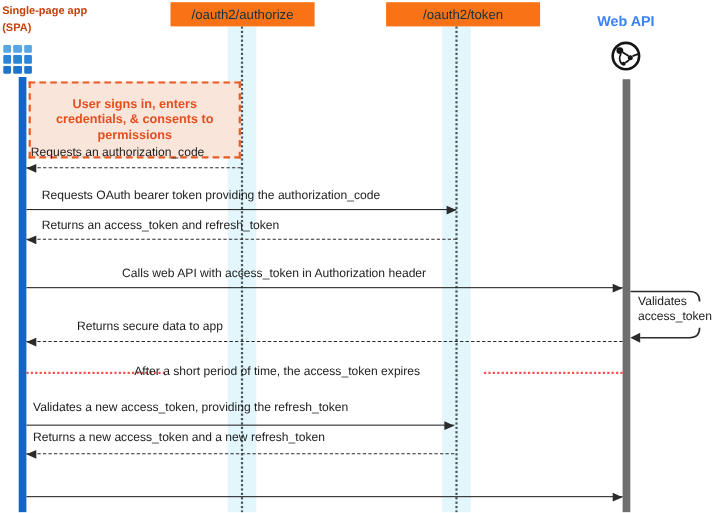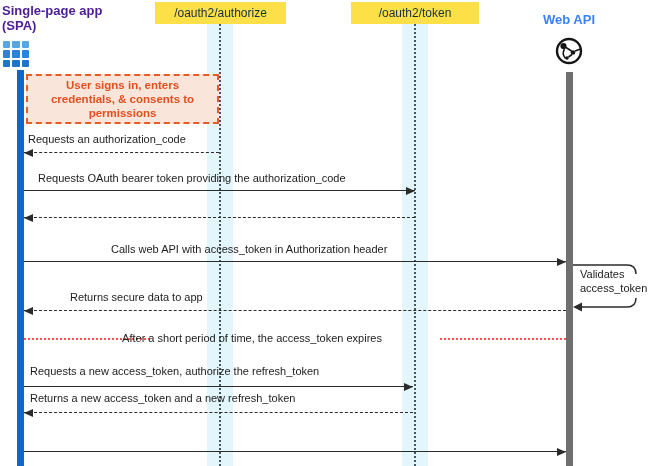--- a/index.html
+++ b/index.html
@@ -14,37 +14,37 @@
   .band.auth{left:207px;}
   .band.token{left:402px;}
   .lifeline-dotted{position:absolute;top:24px;height:442px;width:0;border-left:2px dotted #47565e;}
   .lifeline-dotted.auth{left:219px;}
   .lifeline-dotted.token{left:414px;}
   .bar{position:absolute;width:7px;}
   .bar.spa{left:17px;top:70px;height:396px;background:#1266c6;}
   .bar.api{left:566px;top:72px;height:394px;background:#6f6f6f;}
 
   
-  .spa-header{left:2px;top:3px;font-size:13px;font-weight:bold;line-height:15px;color:#4c1d95;white-space:pre-line;}
-  .endpoint-box{top:2px;height:22px;background:#fde047;color:#12303f;font-size:12px;
+  .spa-header{left:2px;top:3px;font-size:10px;font-weight:bold;line-height:15px;color:#c2410c;white-space:pre-line;}
+  .endpoint-box{top:2px;height:22px;background:#f97316;color:#12303f;font-size:12px;
     display:flex;align-items:center;justify-content:center;}
   .endpoint-box.auth{left:155px;width:131px;}
-  .endpoint-box.token{left:351px;width:128px;}
+  .endpoint-box.token{left:351px;width:140px;}
   .api-header{left:538px;top:12px;width:62px;text-align:center;font-size:13px;font-weight:bold;color:#3b82f6;}
 
   
   .grid-icon{left:3px;top:41px;width:26px;height:26px;display:grid;
     grid-template-columns:repeat(3,1fr);grid-template-rows:repeat(3,1fr);gap:2px;}
   .grid-icon div{border-radius:1px;}
   .grid-icon .r1{background:#59a7e2;}
   .grid-icon .r2{background:#2b84d9;}
   .grid-icon .r3{background:#1e74cb;}
 
   
-  .note{left:26px;top:74px;width:193px;height:50px;box-sizing:border-box;
+  .note{left:26px;top:74px;width:193px;height:70px;box-sizing:border-box;
     background:#fae5db;border:2px dashed #e65c26;color:#e34f1e;
     font-size:11.5px;font-weight:bold;line-height:14px;text-align:center;
     display:flex;align-items:center;justify-content:center;padding:2px 14px;}
 
   
   .msg-label{position:absolute;font-size:11px;color:#1c1c1c;white-space:nowrap;}
   .arrow{position:absolute;height:0;border-top:1.5px solid #2b2b2b;}
   .arrow.dashed{border-top-style:dashed;}
   .head{position:absolute;width:0;height:0;border-top:4px solid transparent;border-bottom:4px solid transparent;}
   .head.right{border-left:9px solid #2b2b2b;}
@@ -106,20 +106,21 @@
   </div>
 
   <div class="msg-label" style="left:28px;top:133px;">Requests an authorization_code</div>
   <div class="arrow dashed" style="left:24px;top:152px;width:195px;"></div>
   <div class="head left" style="left:24px;top:149px;"></div>
 
   <div class="msg-label" style="left:38px;top:172px;">Requests OAuth bearer token providing the authorization_code</div>
   <div class="arrow" style="left:24px;top:190px;width:391px;"></div>
   <div class="head right" style="left:406px;top:187px;"></div>
 
+  <div class="msg-label" style="left:38px;top:199px;">Returns an access_token and refresh_token</div>
   <div class="arrow dashed" style="left:24px;top:217px;width:391px;"></div>
   <div class="head left" style="left:24px;top:214px;"></div>
 
   <div class="msg-label" style="left:68px;top:243px;margin-left:43px;">Calls web API with access_token in Authorization header</div>
   <div class="arrow" style="left:24px;top:261px;width:542px;"></div>
   <div class="head right" style="left:557px;top:258px;"></div>
 
   <svg class="abs loop-svg" width="76" height="56" viewBox="0 0 76 56">
     <path d="M 0 7 L 54 7 Q 63 7 63 16" fill="none" stroke="#2b2b2b" stroke-width="1.5"></path>
     <path d="M 63 40 Q 63 49 54 49 L 9 49" fill="none" stroke="#2b2b2b" stroke-width="1.5"></path>
@@ -128,21 +129,21 @@
   <div class="abs loop-label">Validates access_token</div>
 
   <div class="msg-label" style="left:70px;top:291px;">Returns secure data to app</div>
   <div class="arrow dashed" style="left:24px;top:310px;width:542px;"></div>
   <div class="head left" style="left:24px;top:307px;"></div>
 
   <div class="sep-line" style="left:24px;width:126px;"></div>
   <div class="sep-text">After a short period of time, the access_token expires</div>
   <div class="sep-line" style="left:440px;width:126px;"></div>
 
-  <div class="msg-label" style="left:30px;top:365px;">Requests a new access_token, authorize the refresh_token</div>
+  <div class="msg-label" style="left:30px;top:365px;">Validates a new access_token, providing the refresh_token</div>
   <div class="arrow" style="left:24px;top:386px;width:389px;"></div>
   <div class="head right" style="left:404px;top:383px;"></div>
 
   <div class="msg-label" style="left:30px;top:392px;">Returns a new access_token and a new refresh_token</div>
   <div class="arrow dashed" style="left:24px;top:412px;width:389px;"></div>
   <div class="head left" style="left:24px;top:409px;"></div>
 
   <div class="arrow" style="left:24px;top:451px;width:542px;"></div>
   <div class="head right" style="left:557px;top:448px;"></div>
 

